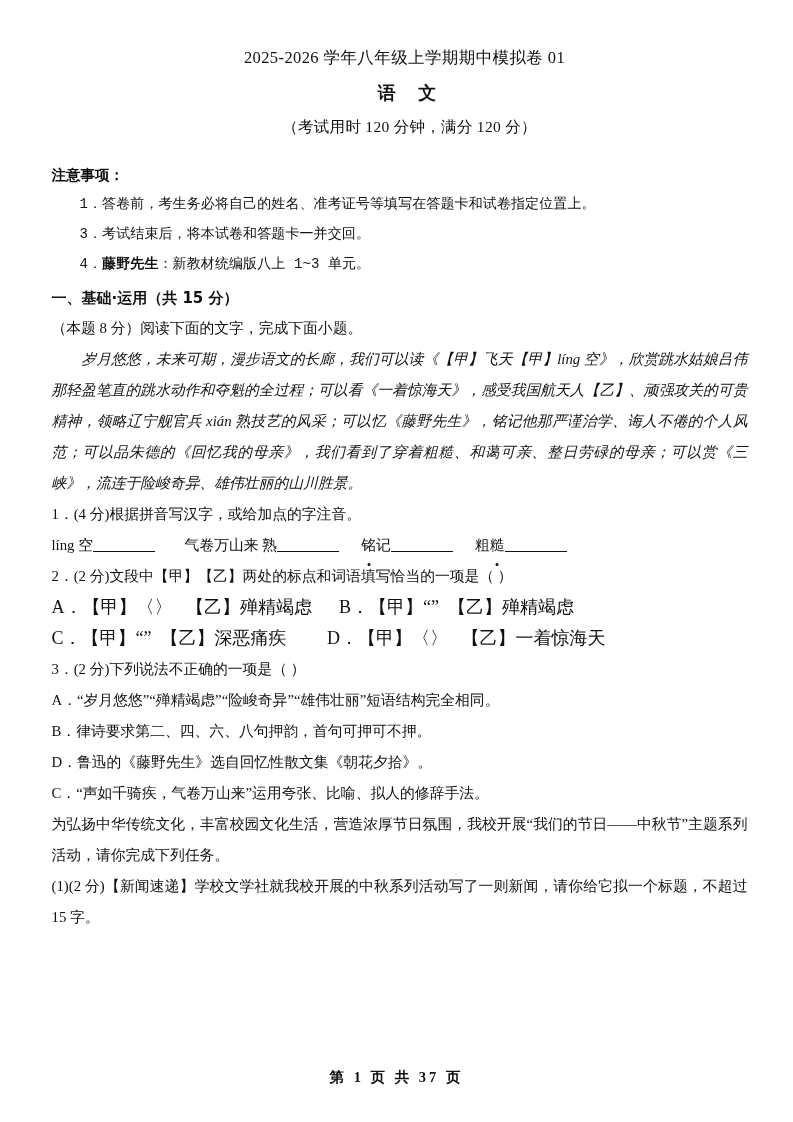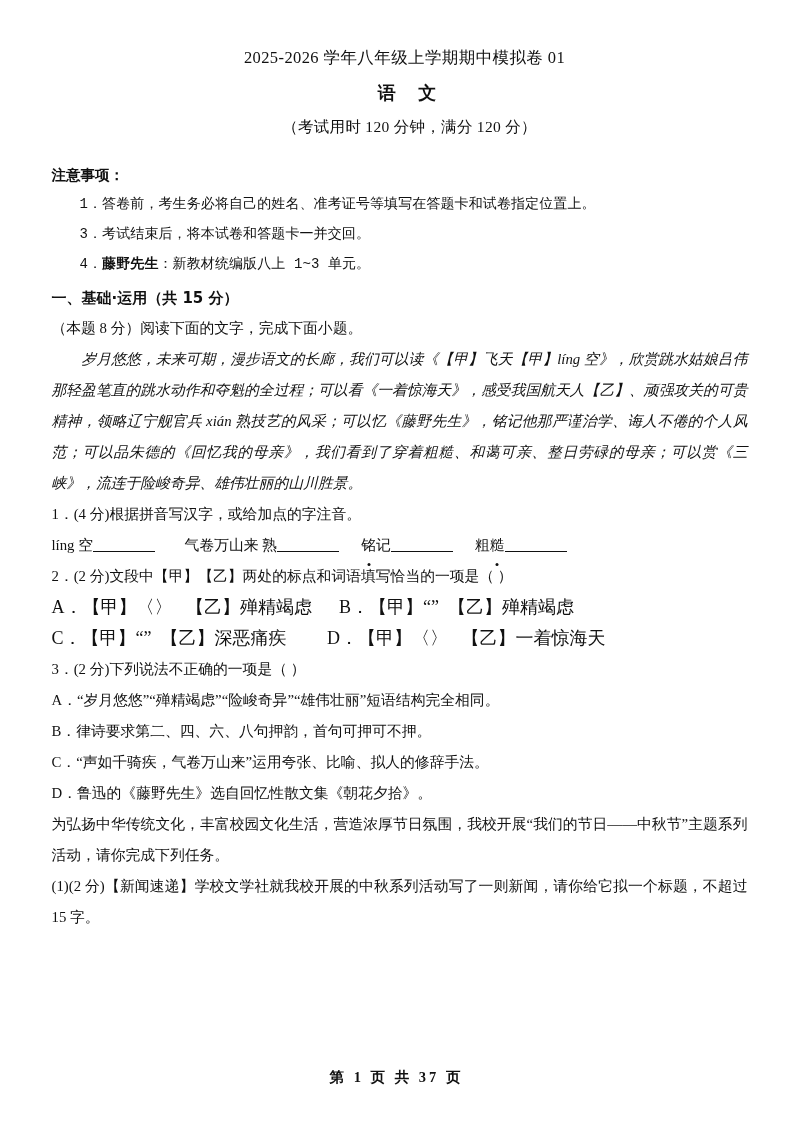--- a/index.html
+++ b/index.html
@@ -184,22 +184,22 @@
     <div class="q-line">2．(2 分)文段中【甲】【乙】两处的标点和词语填写恰当的一项是（  ）</div>
 
     <div class="opt-row"><span>A．</span><span>【甲】〈〉   【乙】殚精竭虑</span>      <span>B．</span><span>【甲】“”  【乙】殚精竭虑</span></div>
 
     <div class="opt-row"><span>C．</span><span>【甲】“”  【乙】深恶痛疾</span>         <span>D．</span><span>【甲】〈〉   【乙】一着惊海天</span></div>
 
     <div class="q-line">3．(2 分)下列说法不正确的一项是（  ）</div>
 
     <div class="opt-line">A．“岁月悠悠”“殚精竭虑”“险峻奇异”“雄伟壮丽”短语结构完全相同。</div>
     <div class="opt-line">B．律诗要求第二、四、六、八句押韵，首句可押可不押。</div>
+    <div class="opt-line">D．鲁迅的《藤野先生》选自回忆性散文集《朝花夕拾》。</div>
     <div class="opt-line">C．“声如千骑疾，气卷万山来”运用夸张、比喻、拟人的修辞手法。</div>
-    <div class="opt-line">D．鲁迅的《藤野先生》选自回忆性散文集《朝花夕拾》。</div>
 
     <div class="q-line">为弘扬中华传统文化，丰富校园文化生活，营造浓厚节日氛围，我校开展“我们的节日——中秋节”主题系列活动，请你完成下列任务。</div>
     <div class="q-line">(1)(2 分)【新闻速递】学校文学社就我校开展的中秋系列活动写了一则新闻，请你给它拟一个标题，不超过 15 字。</div>
 
   </div>
 
   <div class="footer">第 1 页 共 37 页</div>
 
 </div>
 

